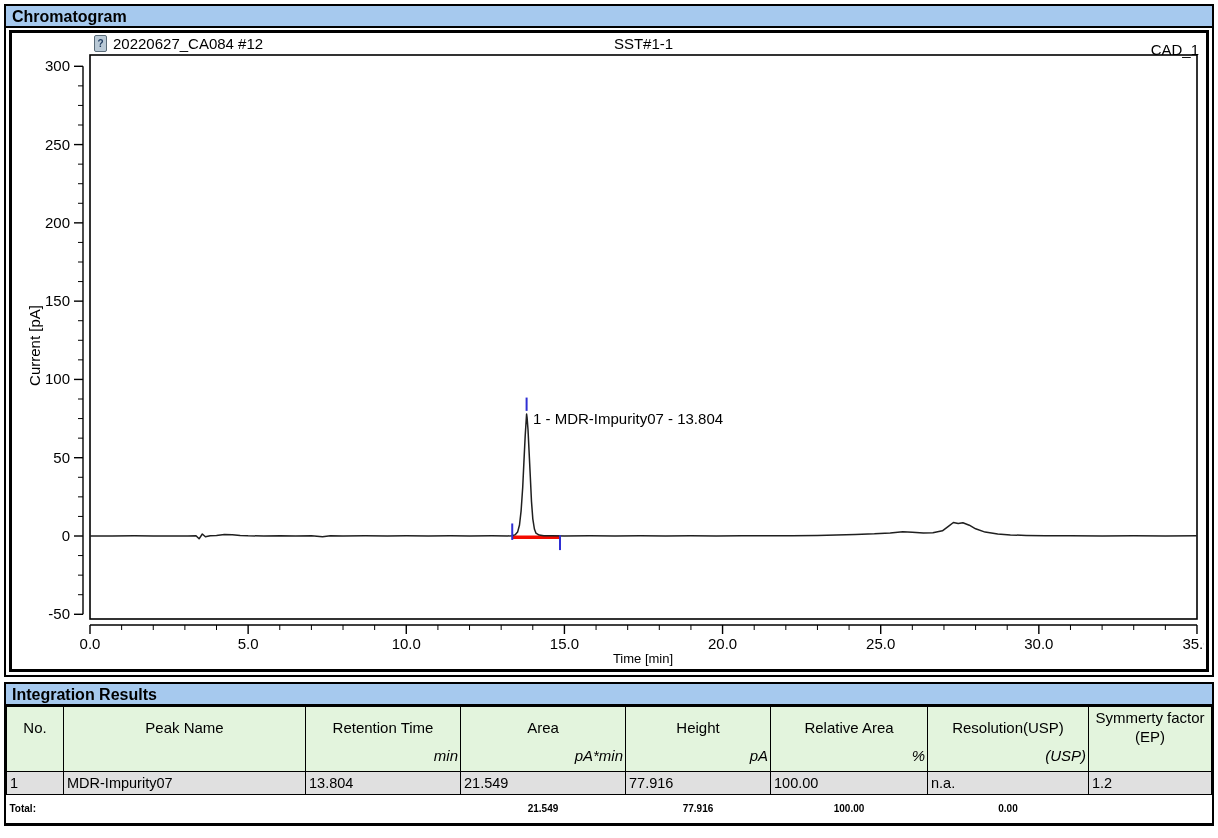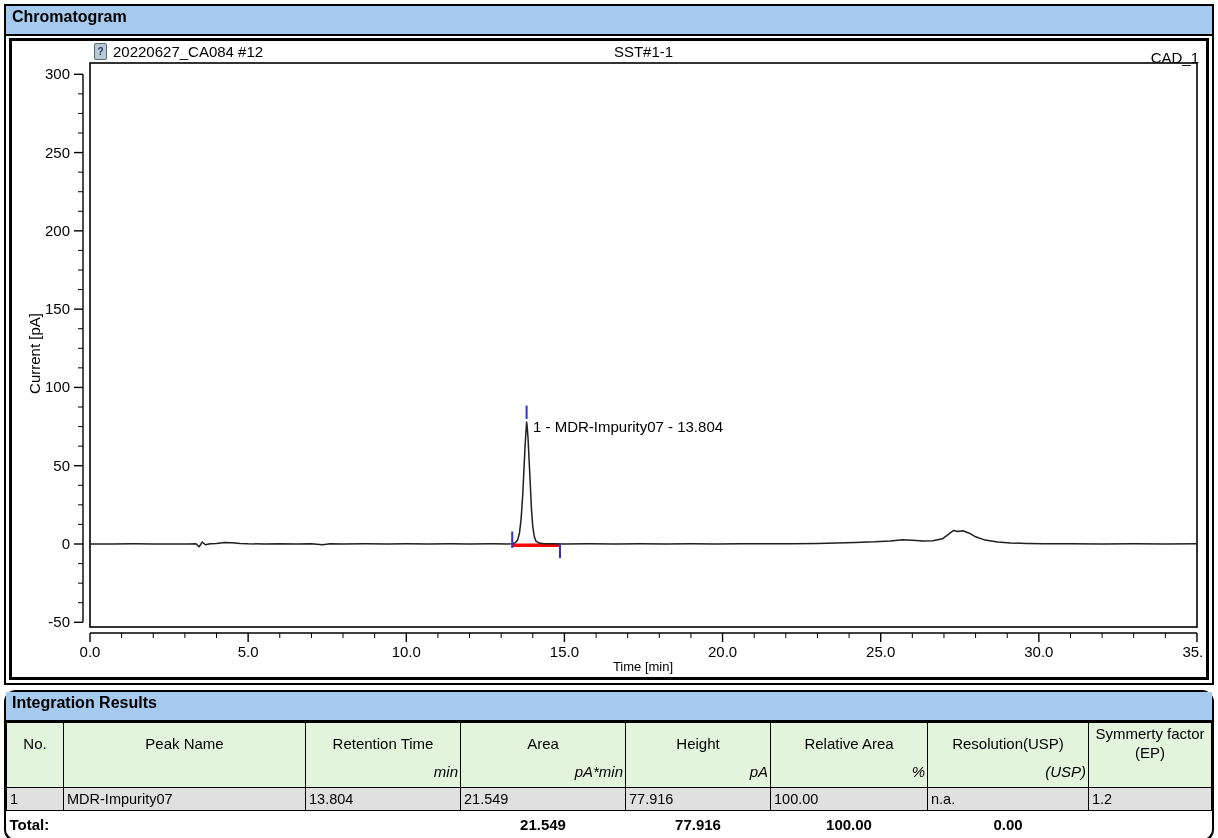--- a/index.html
+++ b/index.html
@@ -2,48 +2,48 @@
 <html><head>
 <meta charset="utf-8">
 <style>
   * { box-sizing: border-box; margin: 0; padding: 0; }
   html,body { background:#fff; width:1218px; height:838px; overflow:hidden; }
   body { font-family:"Liberation Sans","DejaVu Sans",sans-serif; color:#000; }
   .page { padding:4px; }
 
   .panel { border:2px solid #000; background:#fff; width:1210px; }
   .panel-title { background:#a6c9ee; border-bottom:2px solid #000; font-weight:bold;
-                 font-size:16px; padding:1px 6px; height:30px; line-height:20px; }
+                 font-size:16px; padding:1px 6px; height:22px; line-height:20px; }
 
   
   .chart-box { position:relative; margin:2px 3px 3px 3px; border:3px solid #000; background:#fff; }
   .chart-box svg { display:block; }
   .overlay { position:absolute; font-size:15px; white-space:nowrap; }
   .hdr-left  { top:2px; left:82px; display:flex; align-items:center; gap:6px; }
   .hdr-center{ top:2px; left:78px; width:1107px; text-align:center; }
   .hdr-right { top:8px; right:7px; }
   .vial-icon { display:inline-flex; width:13px; height:17px; background:#b9c9d6;
                border:1px solid #5a6b78; border-radius:2px; align-items:center;
                justify-content:center; font-size:10px; font-weight:bold; color:#1d3a5f; }
   .ylabel { top:304px; left:22px; transform:rotate(-90deg) translateX(-50%);
             transform-origin:left center; font-size:15px; }
   .xlabel { top:618px; left:631px; transform:translateX(-50%); font-size:13px; }
   .peak-label { top:377px; left:521px; font-size:15px; }
 
   
-  .results-panel { margin-top:5px; border-bottom-width:3px;border-radius:12px; }
+  .results-panel { margin-top:5px; border-bottom-width:3px; }
   table { border-collapse:collapse; table-layout:fixed; width:100%; }
   th, td { border:1px solid #000; font-weight:normal; }
   thead th { background:#e3f4dd; font-size:15px; padding:2px; vertical-align:top; }
   .hname { min-height:38px; display:flex; align-items:center; justify-content:center;
            text-align:center; line-height:1.25; }
   .hunit { height:22px; text-align:right;font-style:italic; }
   .data-row td { background:#e0e0e0; font-size:14.5px; height:23px; text-align:left; padding:1px 3px; }
   .data-row td.al { text-align:left; }
-  .total-row td { border:none; font-weight:bold; font-size:15px; height:28px;
+  .total-row td { border:none; font-weight:bold; font-size:10px; height:28px;
                   text-align:center; padding:2px 3px; }
   .total-row td.al { text-align:left; }
 </style>
 </head>
 <body>
 
 <div class="page">
 
   <section class="panel">
     <div class="panel-title">

